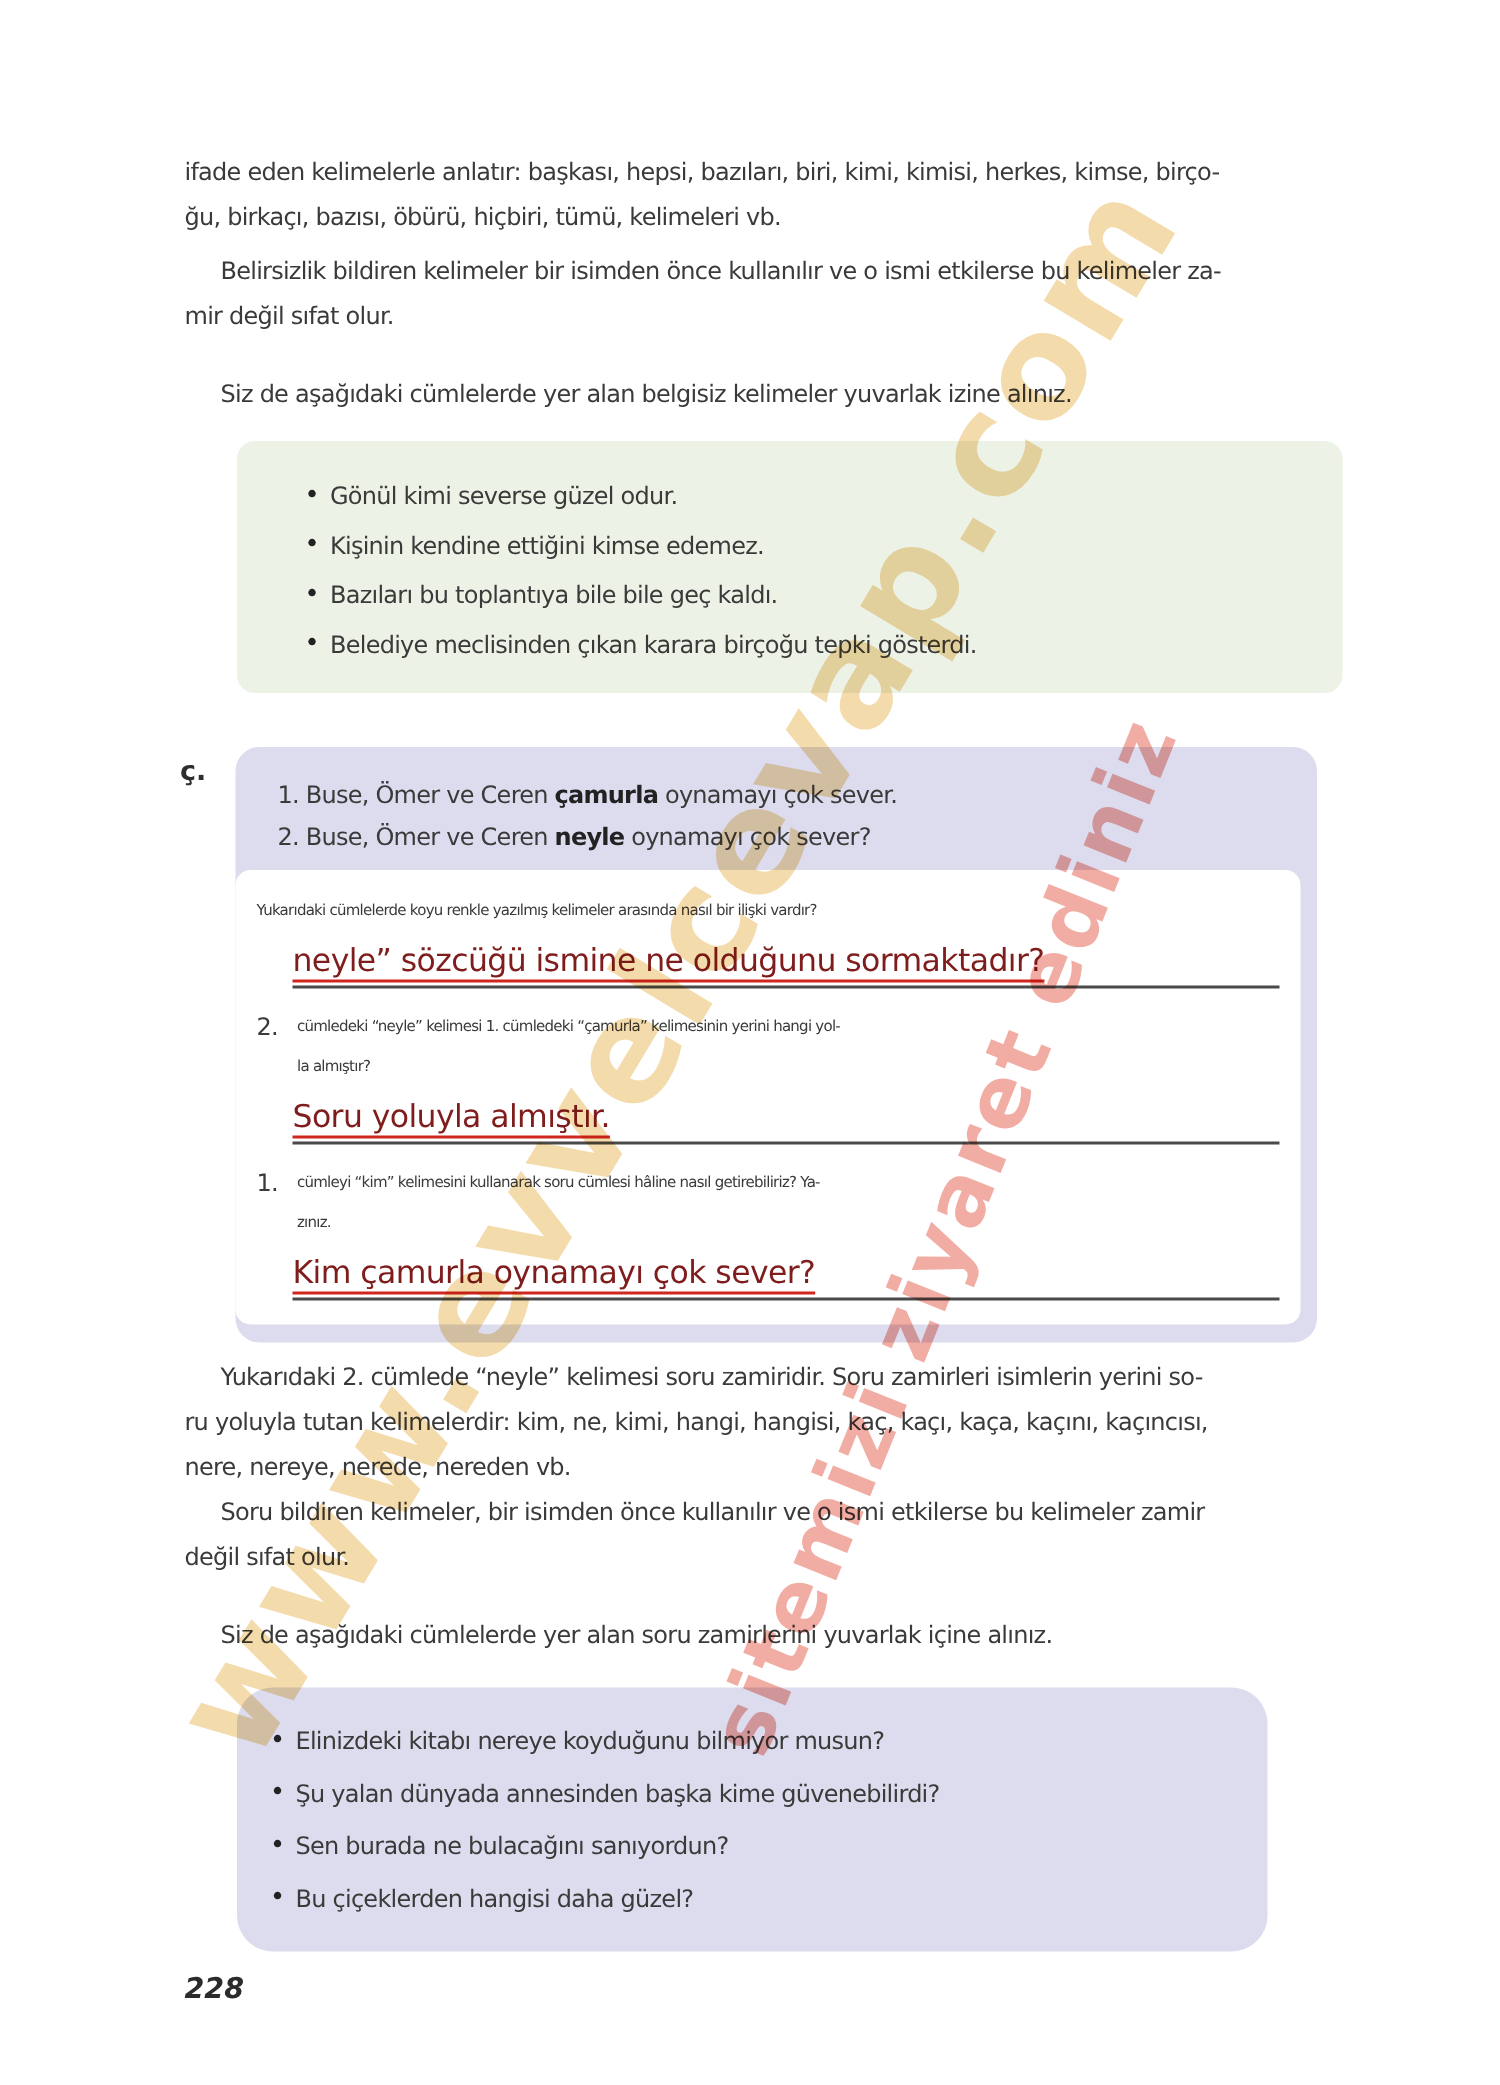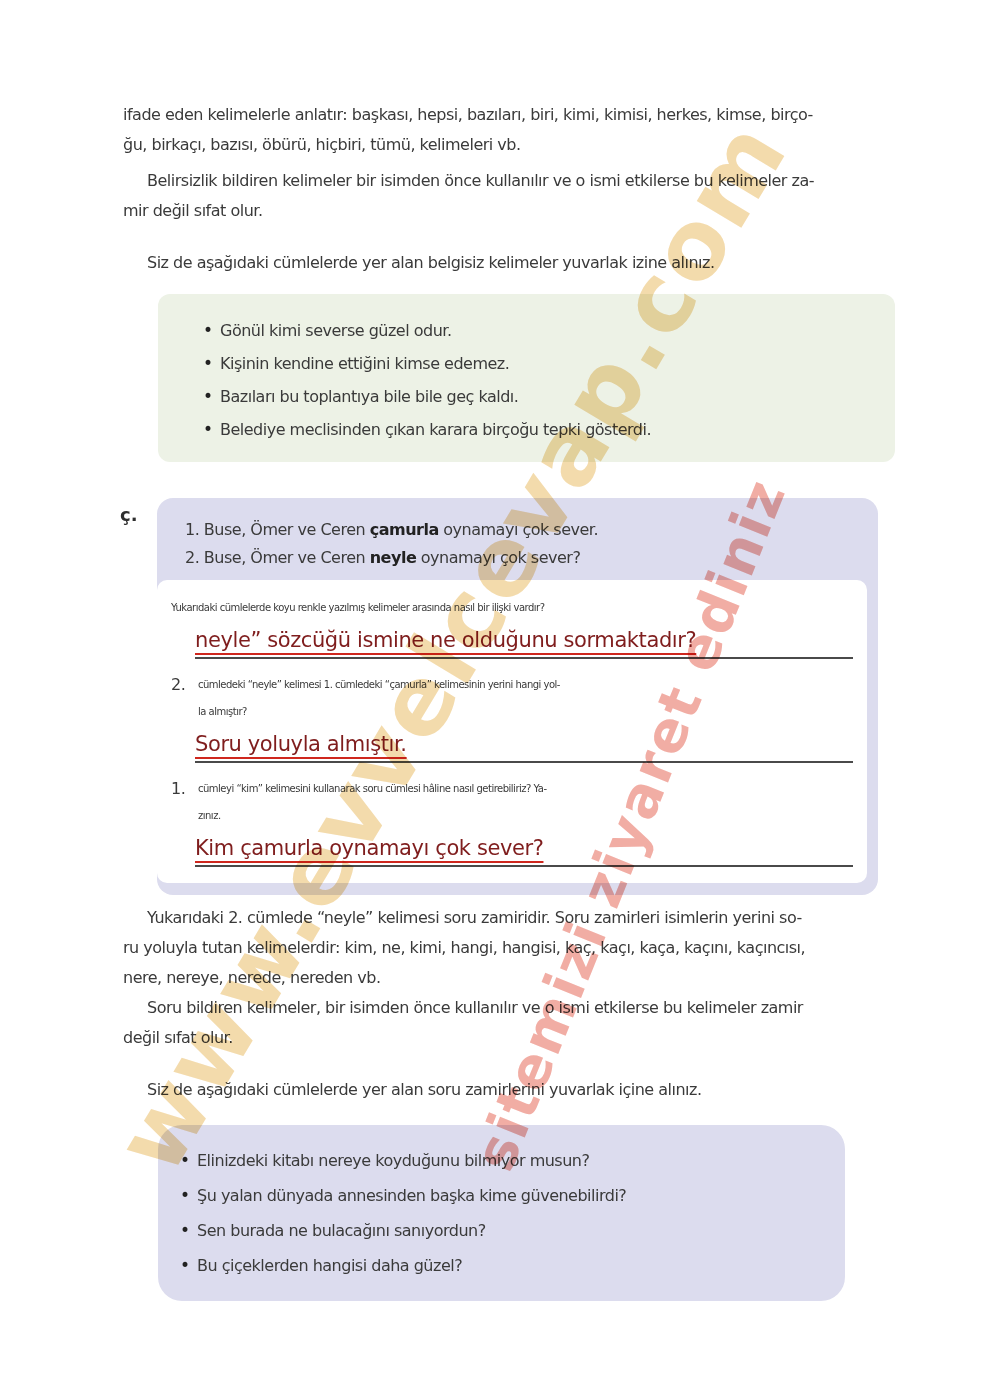--- a/index.html
+++ b/index.html
@@ -161,15 +161,16 @@
 
     <div class="purple-box2">
       <ul class="box-list">
         <li>Elinizdeki kitabı nereye koyduğunu bilmiyor musun?</li>
         <li>Şu yalan dünyada annesinden başka kime güvenebilirdi?</li>
         <li>Sen burada ne bulacağını sanıyordun?</li>
         <li>Bu çiçeklerden hangisi daha güzel?</li>
       </ul>
     </div>
 
+    <div class="page-number">228</div>
 
   </div>
 </div>
 
 </body></html>

